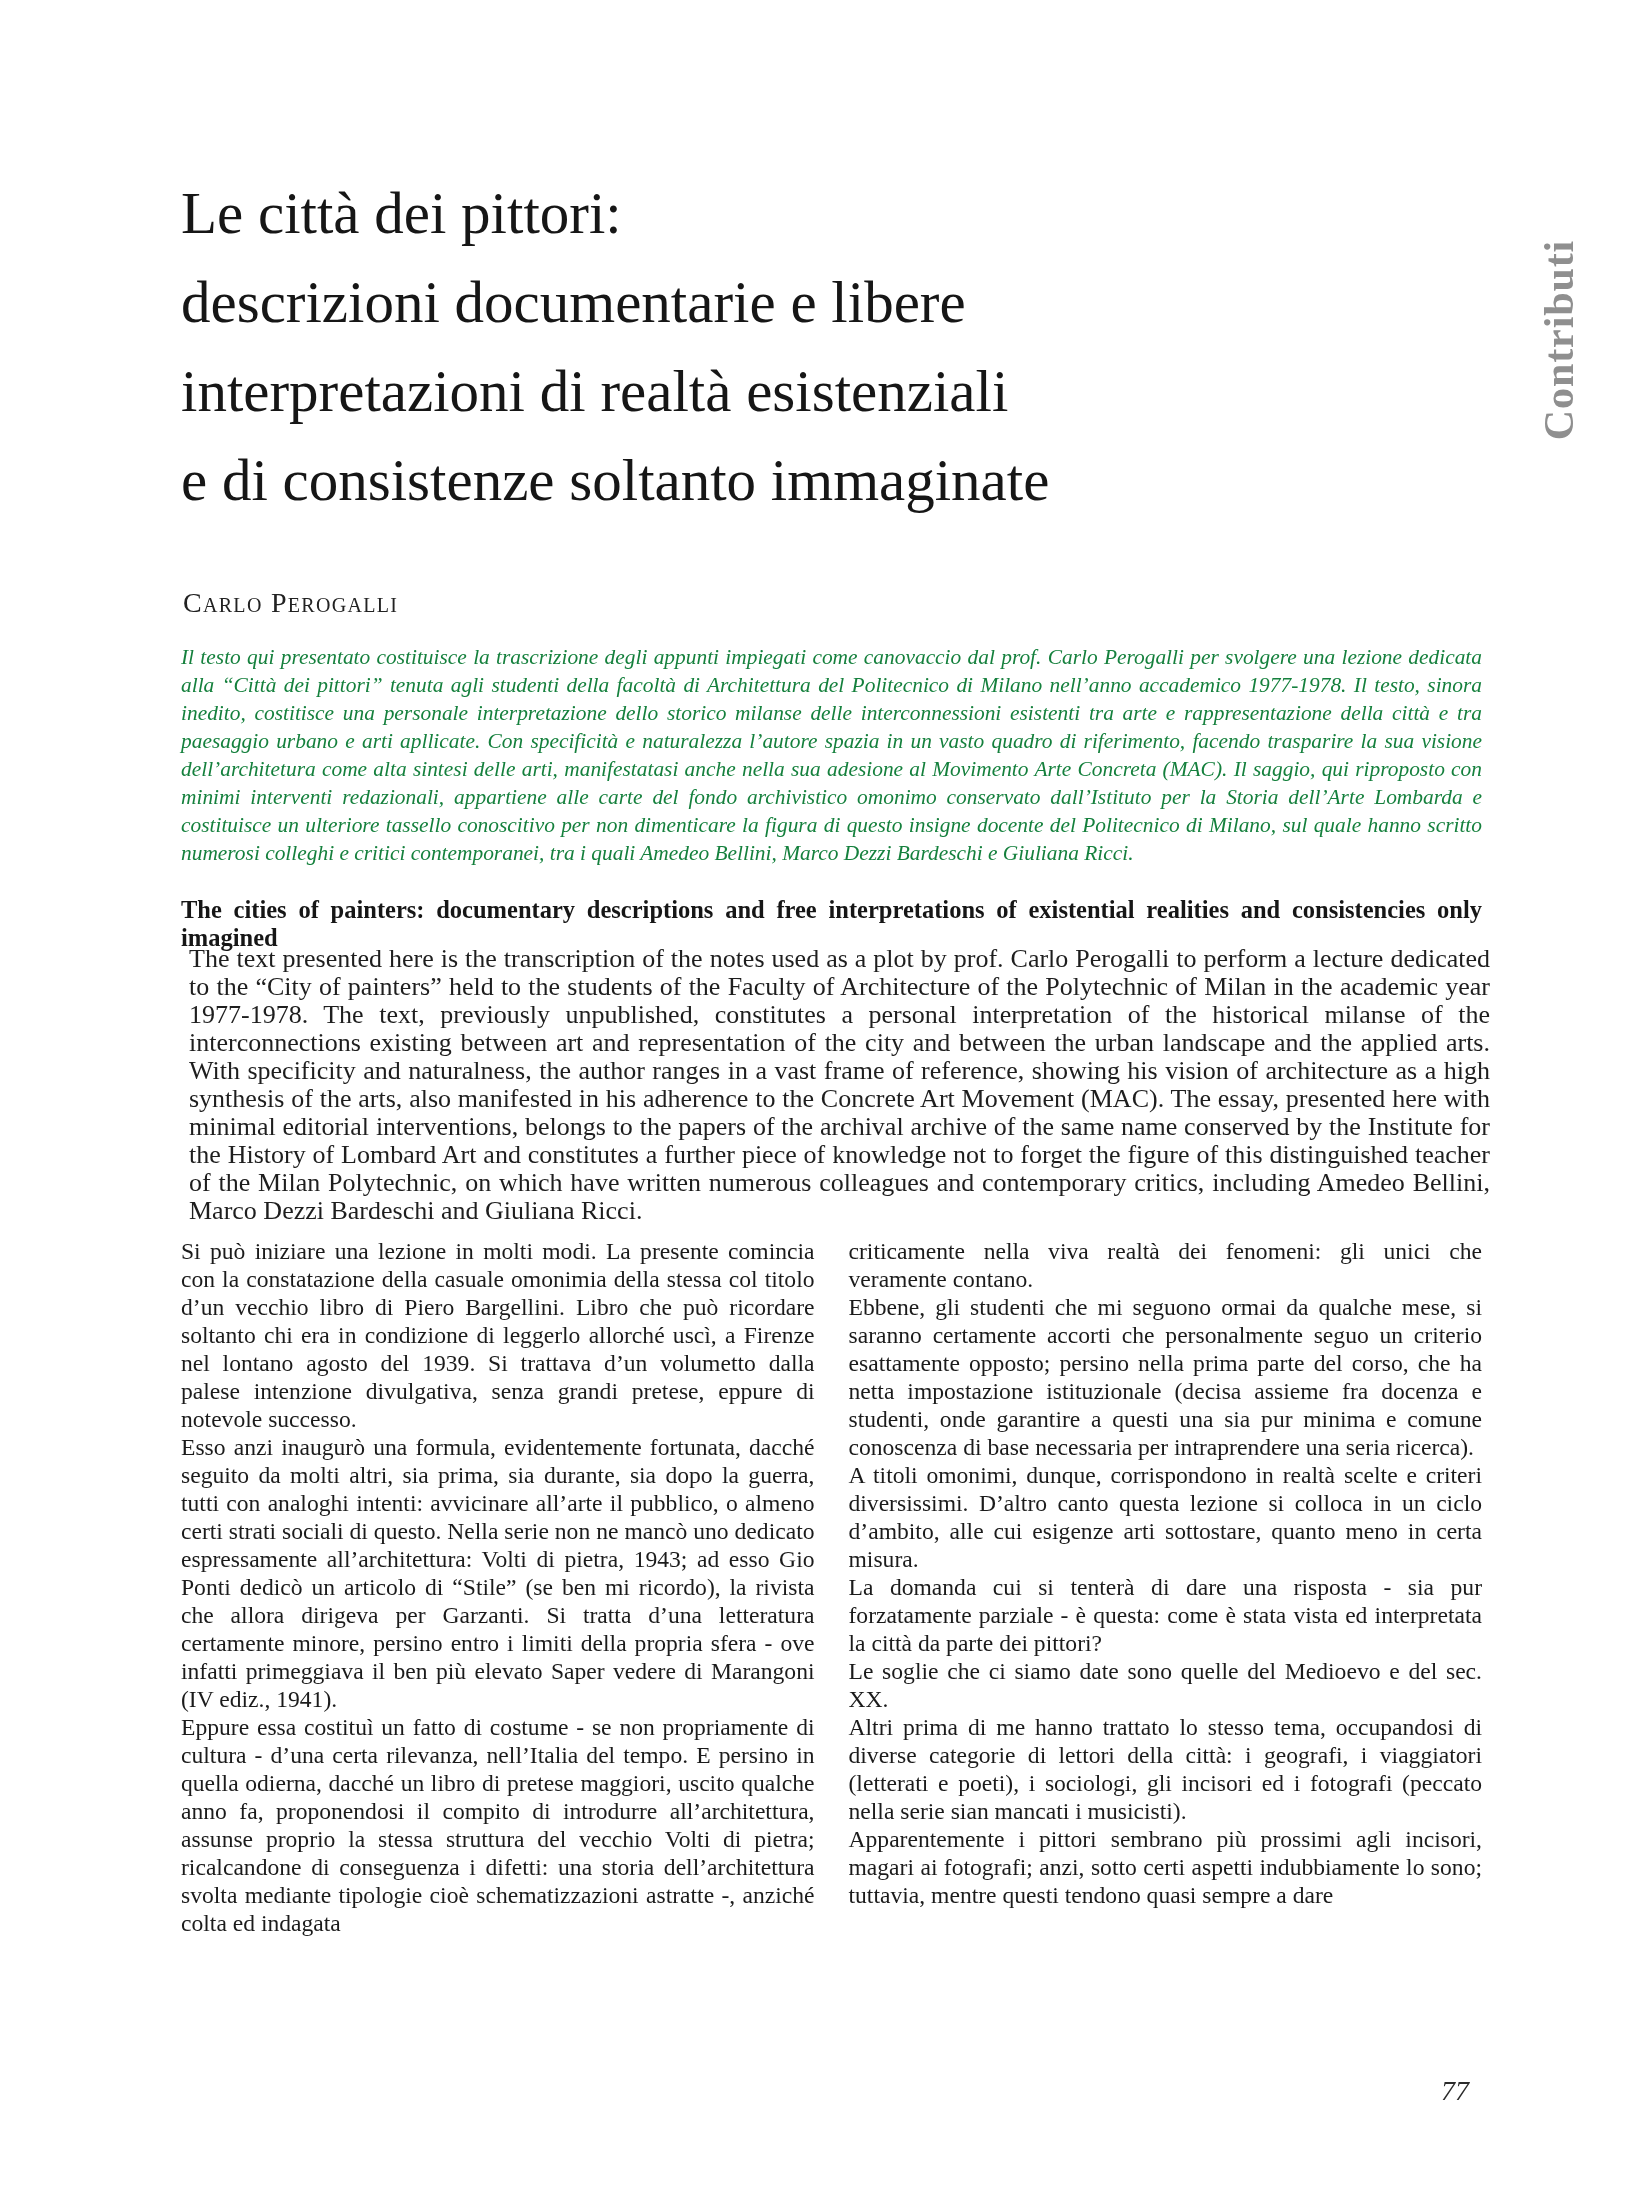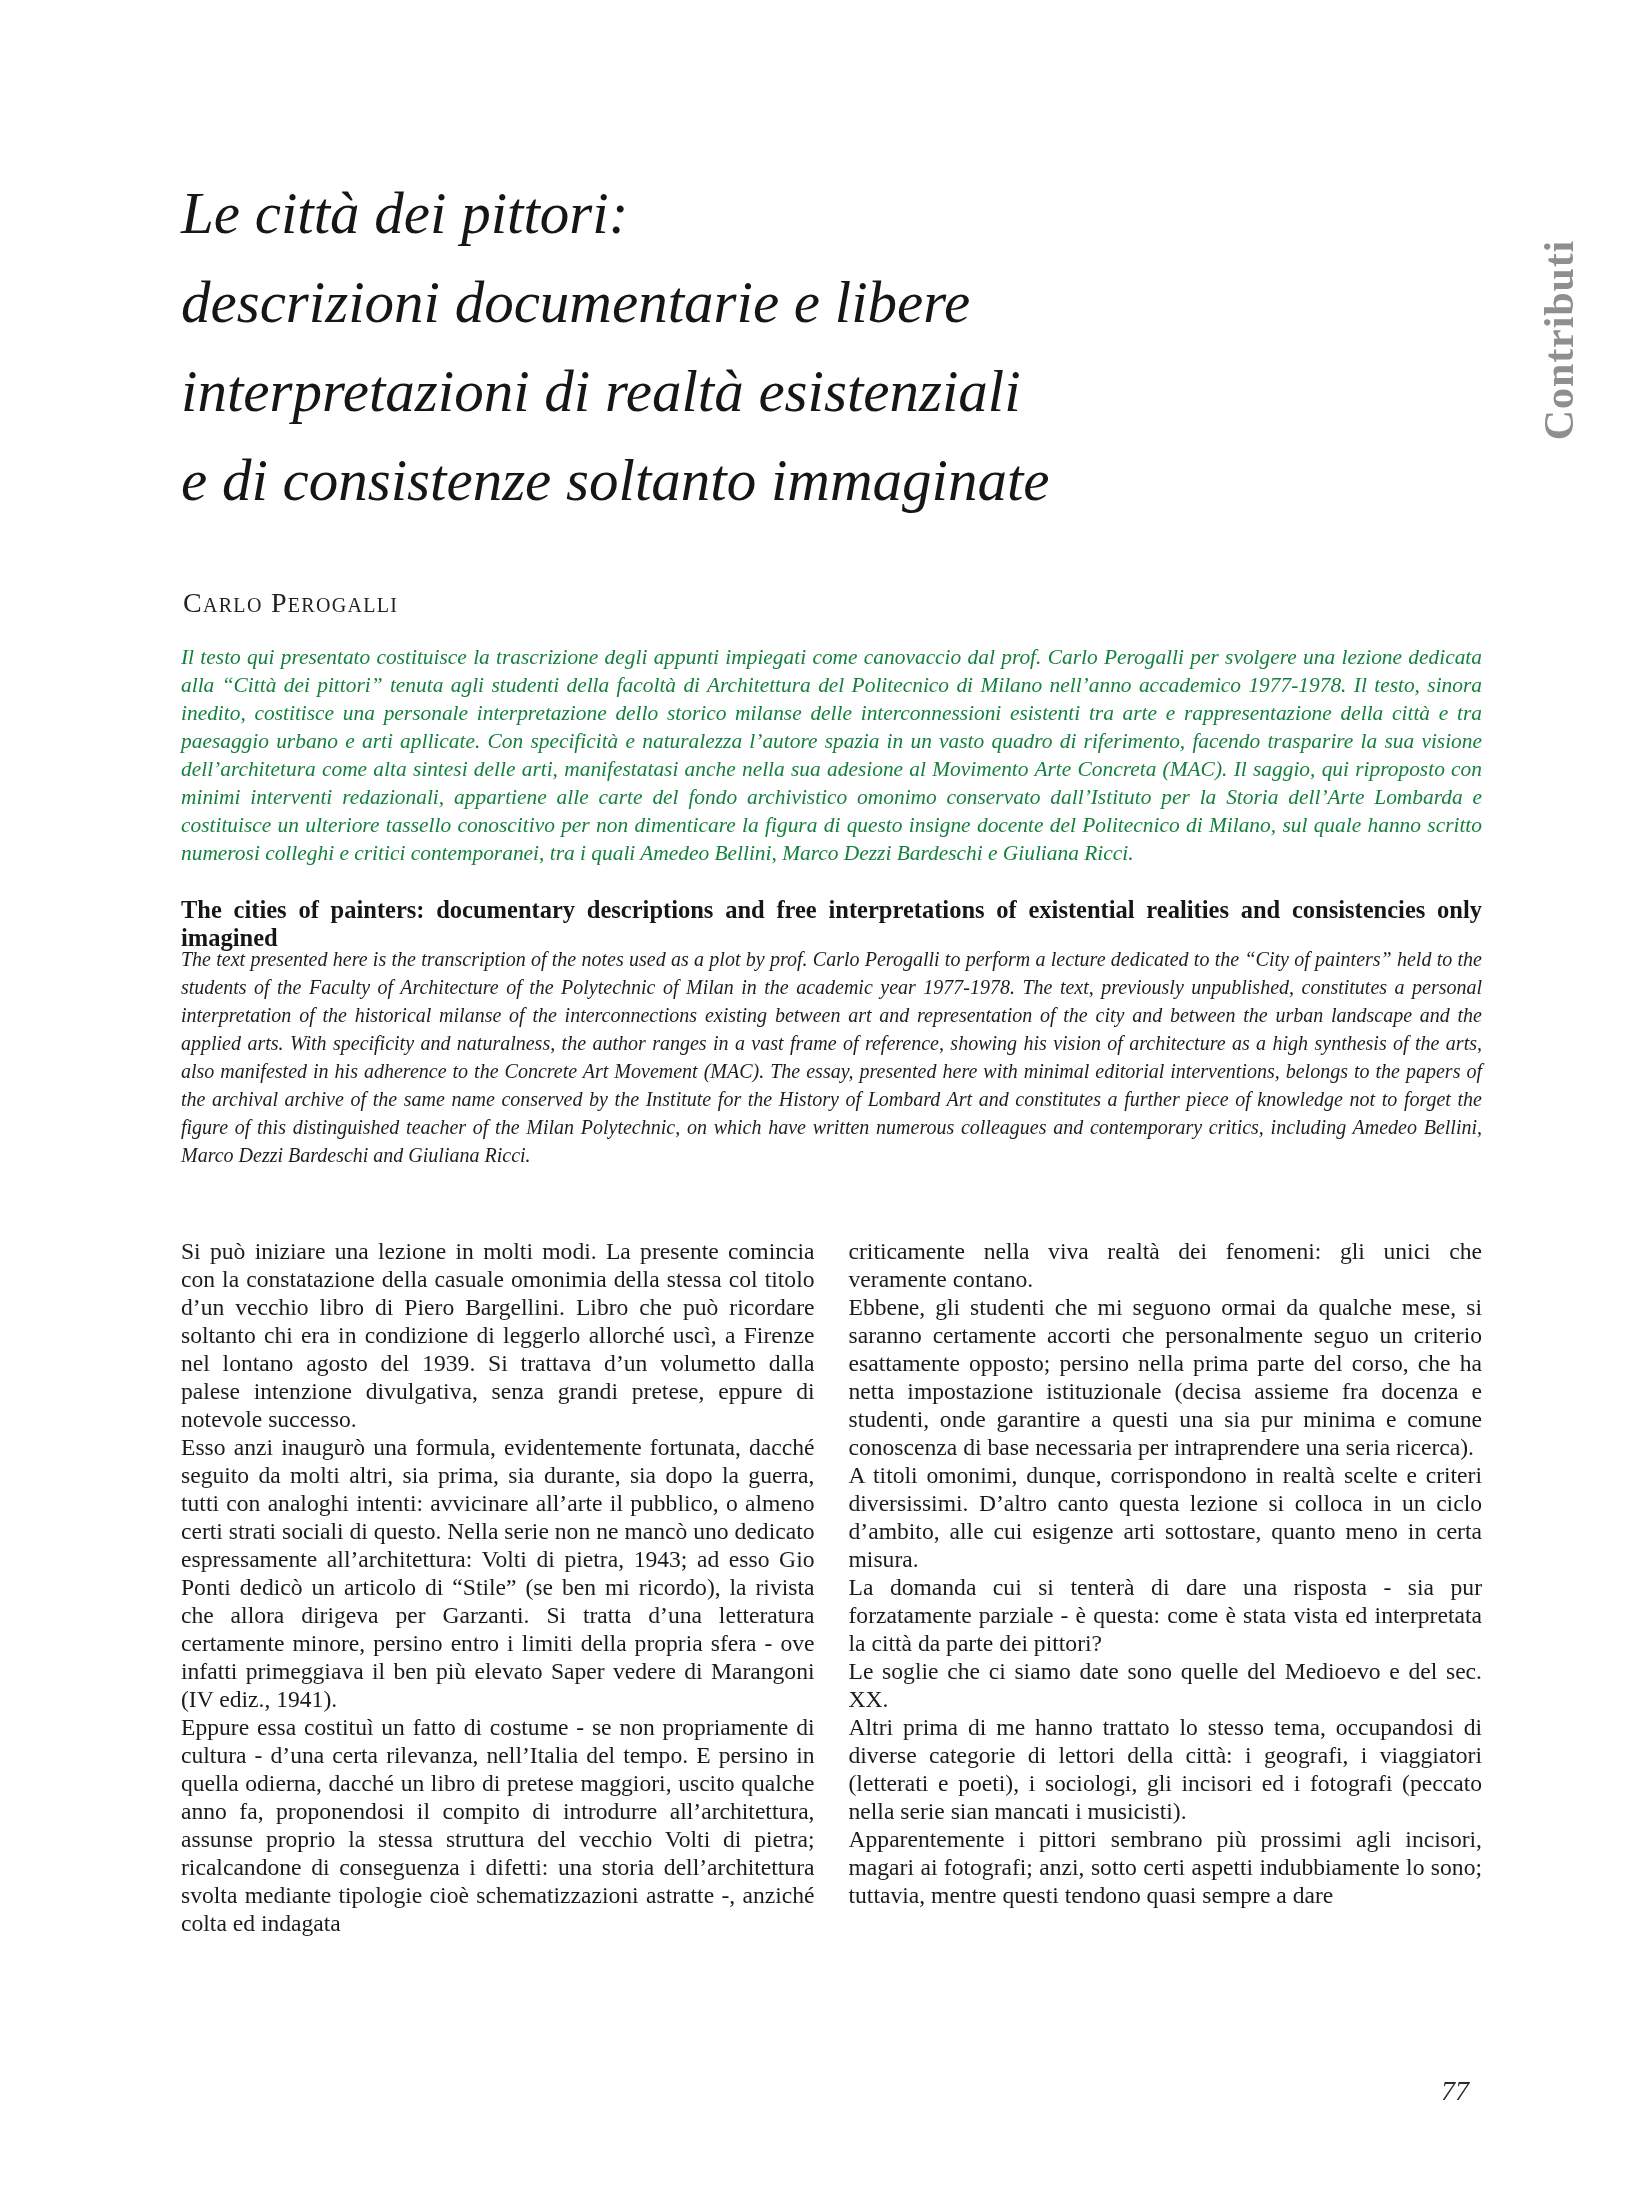--- a/index.html
+++ b/index.html
@@ -30,21 +30,20 @@
   .article-title {
     position: absolute;
     left: 181px;
     top: 169px;
     width: 1319px;
     font-size: 59px;
     line-height: 89px;
     font-weight: normal;
     letter-spacing: 0px;
     color: #161616;
-    font-style: italic;
   }
   .author-name {
     position: absolute;
     left: 183px;
     top: 587px;
     font-size: 28px;
     font-variant: small-caps;
     letter-spacing: 1.3px;
     color: #222222;
   }
@@ -64,26 +63,25 @@
     left: 181px;
     top: 896px;
     width: 1301px;
     font-size: 24.5px;
     font-weight: bold;
     text-align: justify;
     color: #161616;
   }
   .abstract-en {
     position: absolute;
-    left: 181px;
+    left: 189px;
     top: 945px;
     width: 1301px;
-    font-size: 20px;
+    font-size: 26px;
     line-height: 28px;
-    font-style: italic;
     text-align: justify;
     color: #1e1e1e;
   }
   .body-columns {
     position: absolute;
     left: 181px;
     top: 1237px;
     width: 1301px;
     display: flex;
     gap: 34px;

